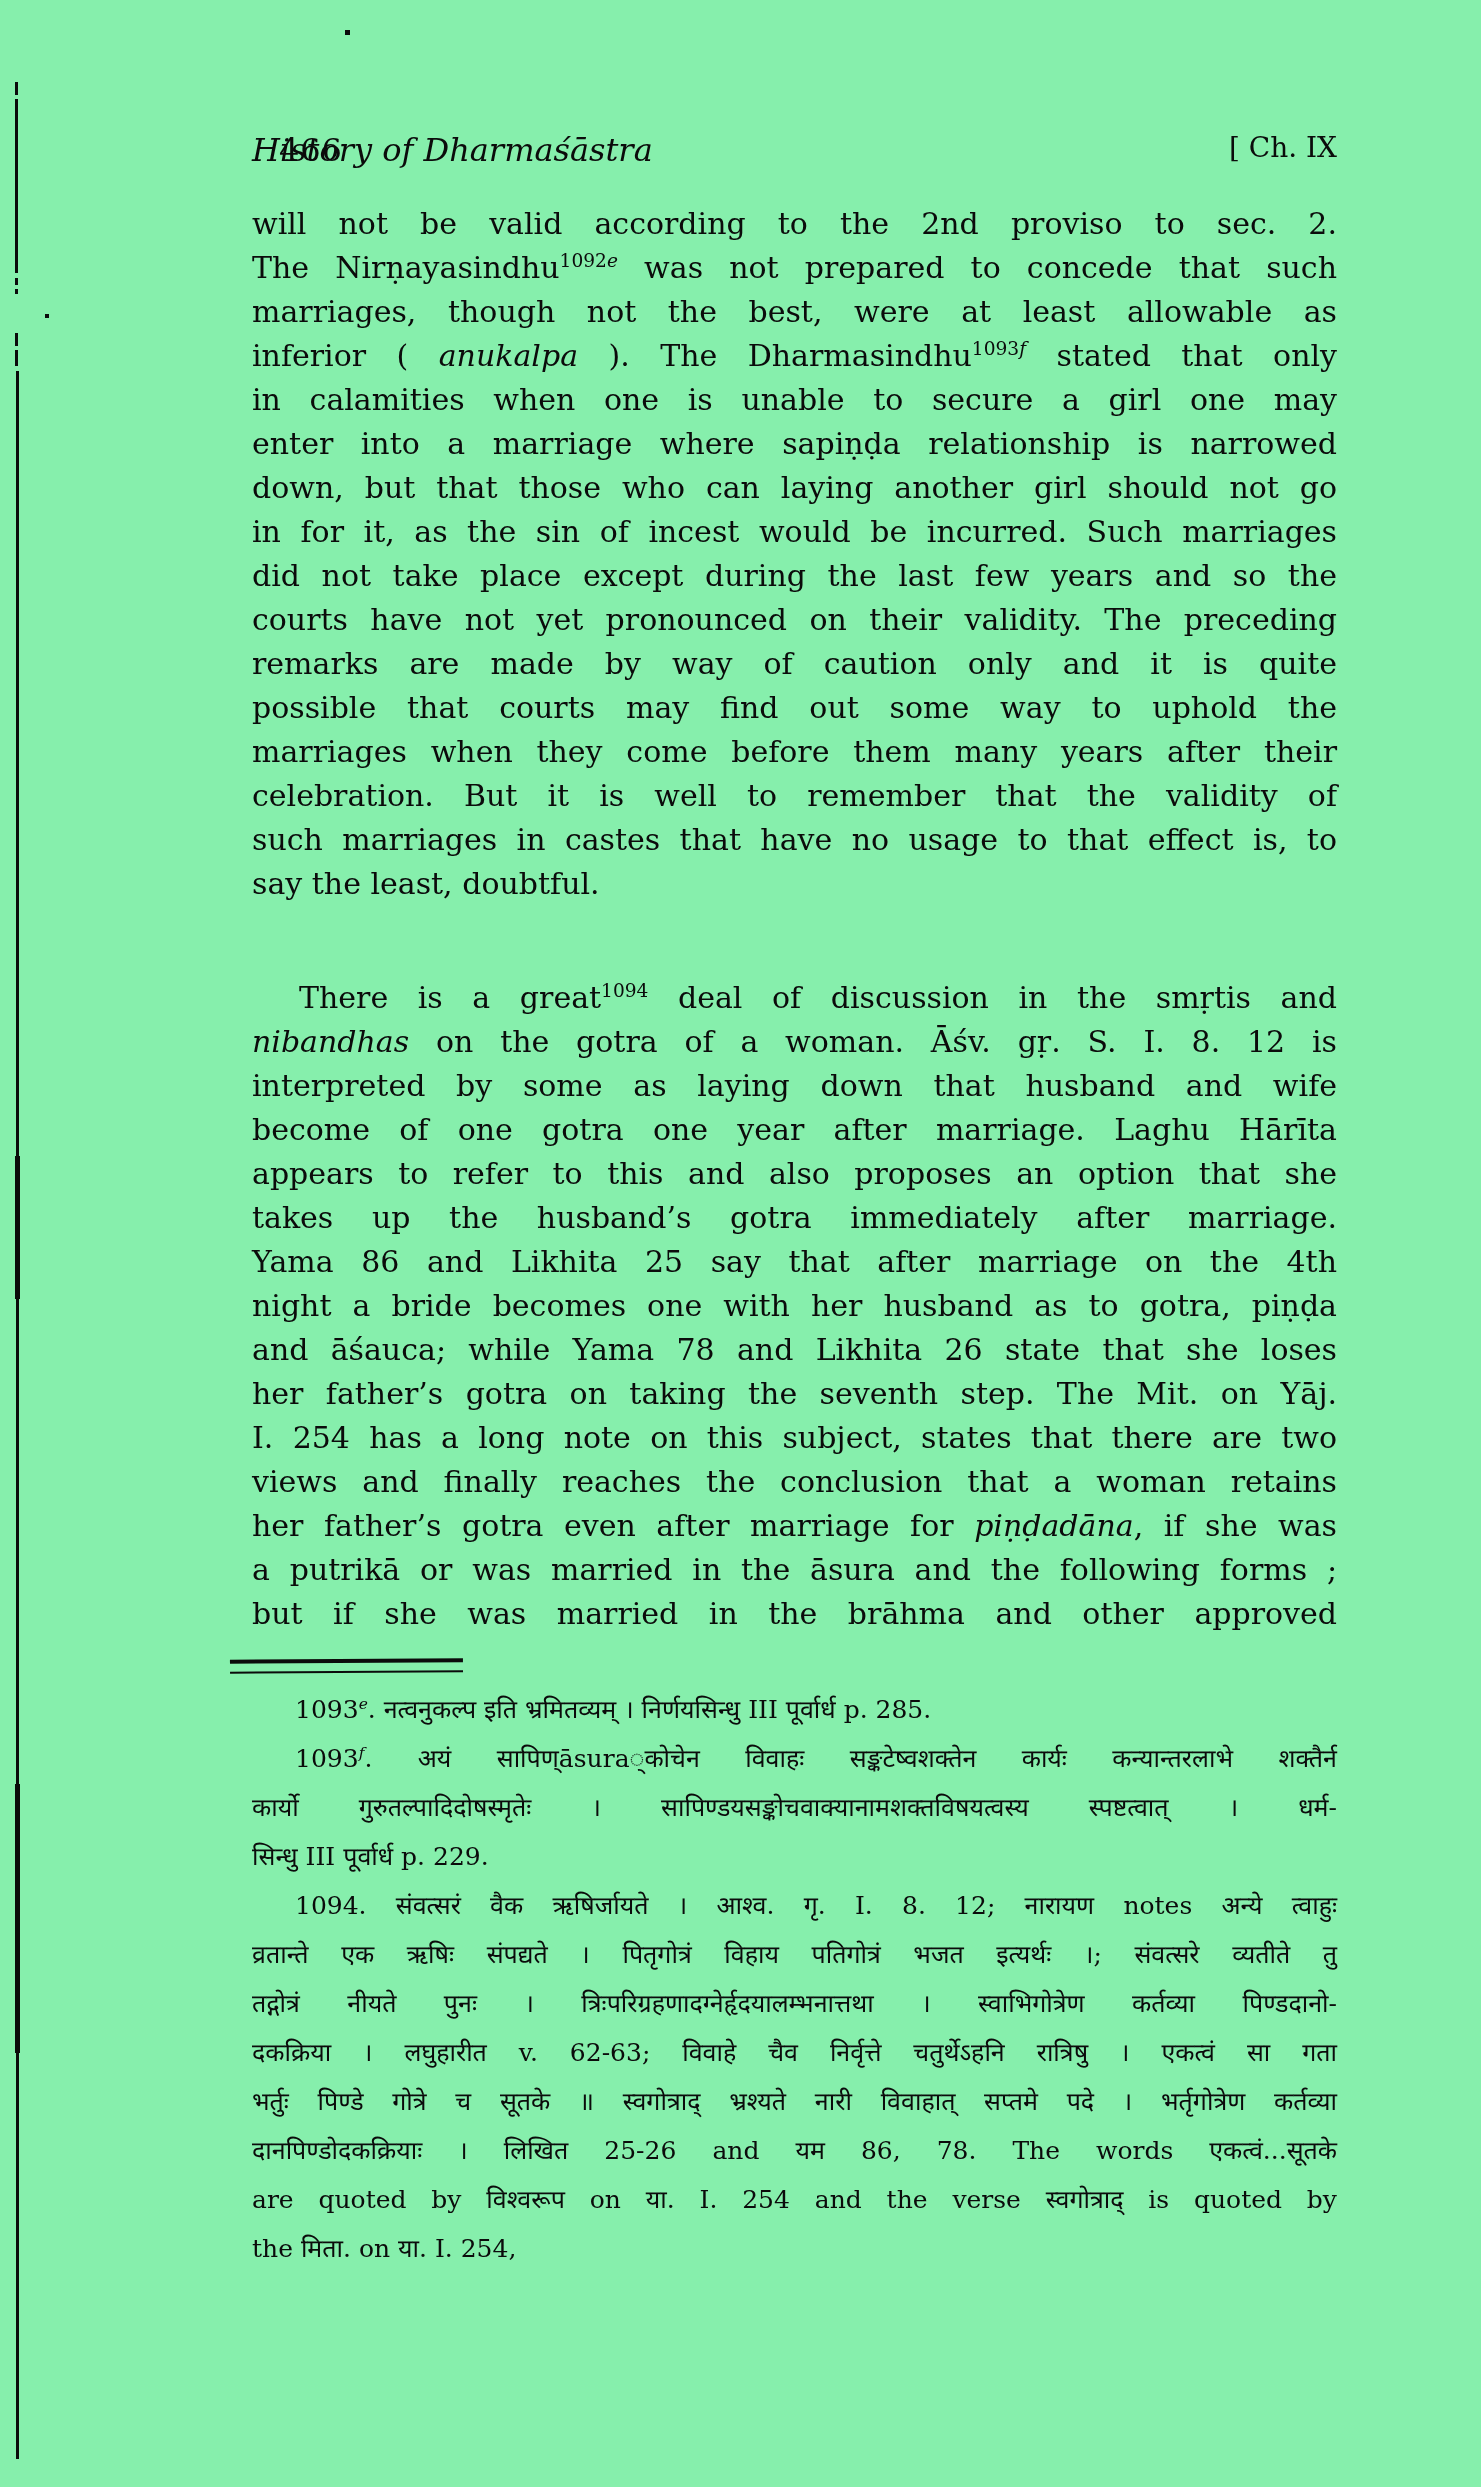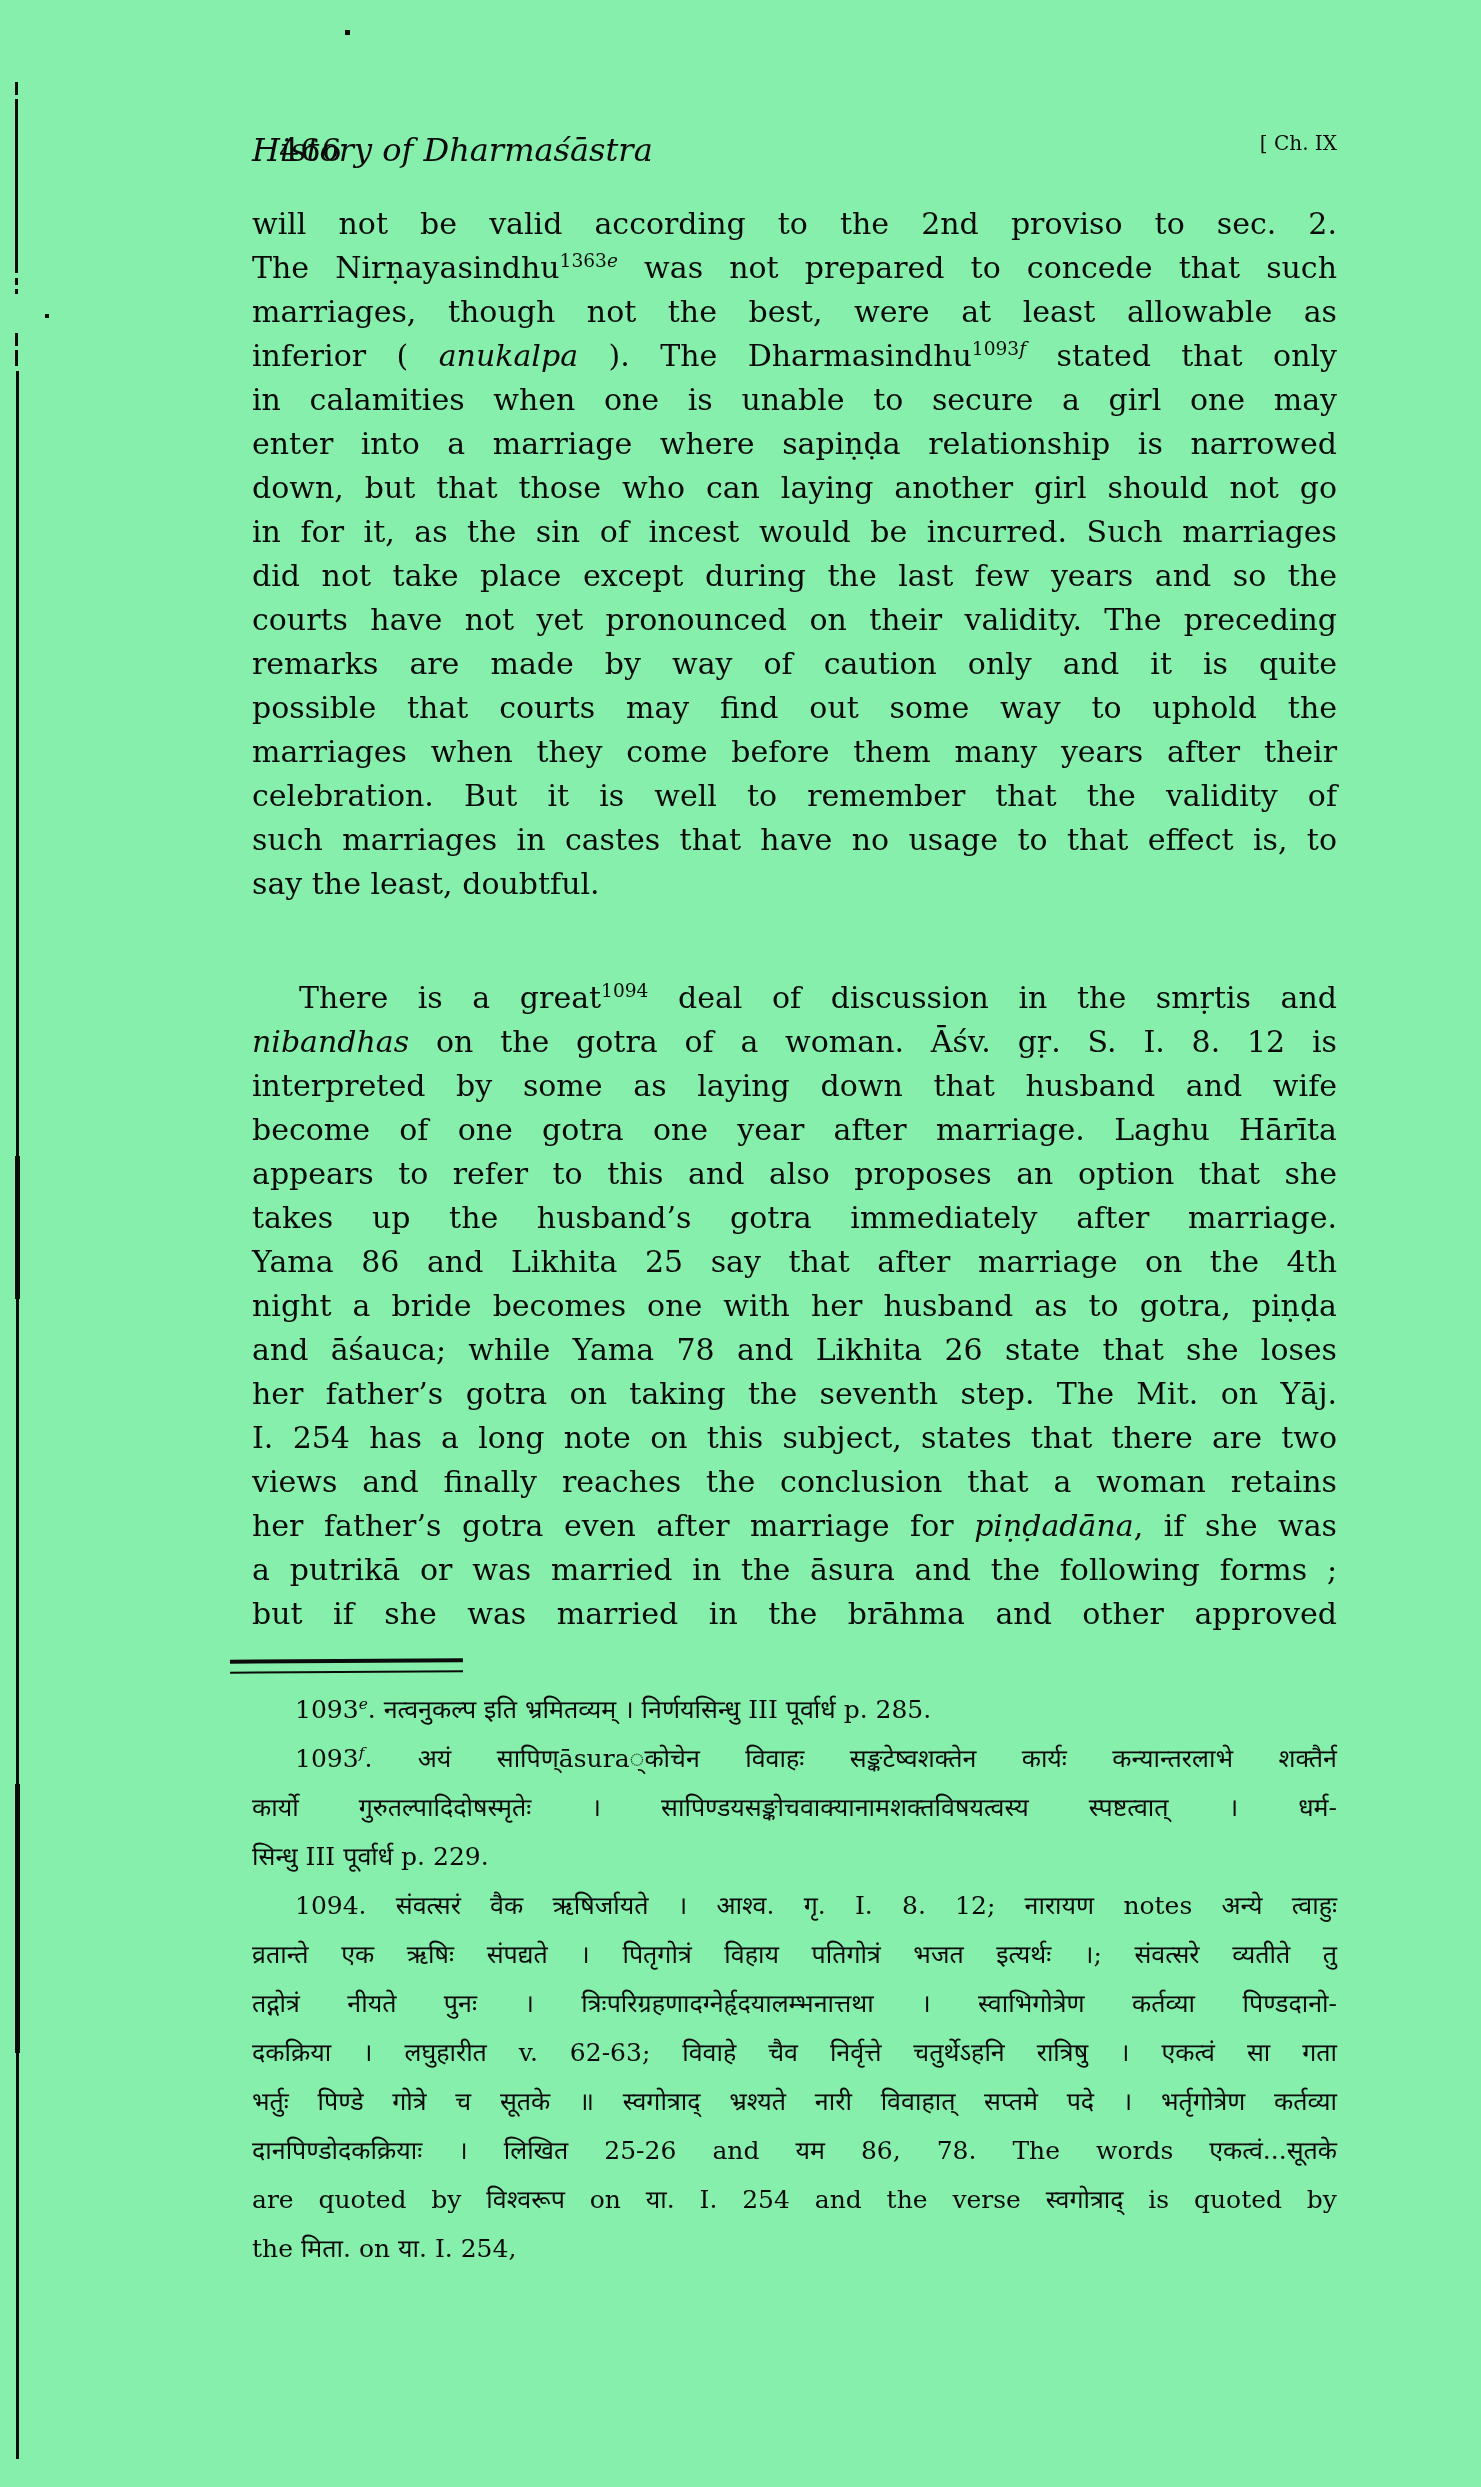--- a/index.html
+++ b/index.html
@@ -9,21 +9,21 @@
     margin:0 auto;
     background:#86efac;
     font-family:"DejaVu Serif","Liberation Serif",serif;
     color:#0b0b0b;
     overflow:hidden;
   }
   
   .running-header { position:absolute; top:131px; left:252px; width:1085px; height:39px; }
   .page-number { position:absolute; left:27px; top:0; font-size:32px; letter-spacing:0.9px; }
   .book-title  { position:absolute; left:0; right:0; top:0; font-style:italic; font-size:32px; }
-  .chapter-ref { position:absolute; right:0; top:0; font-size:20px;text-align:center; }
+  .chapter-ref { position:absolute; right:0; top:0; font-size:28px;text-align:center; }
 
   
   .body-block { position:absolute; left:252px; top:202px; width:1085px; }
   .line {
     font-size:30px; line-height:44px; height:44px;
     text-align:justify; text-align-last:justify;
     white-space:normal; overflow:visible;
   }
   .line.noj { text-align-last:left; }
   .line.ind { text-indent:47px; }
@@ -56,21 +56,21 @@
 
   <div class="running-header">
     <span class="page-number">466</span>
     <span class="book-title">History of Dharmaśāstra</span>
     <span class="chapter-ref">[ Ch. IX</span>
   </div>
 
   <div class="body-block" id="body-block">
       <div class="para-1">
         <div class="line"><span>will not be valid according to the 2nd proviso to sec. 2.</span></div>
-        <div class="line"><span>The Nirṇayasindhu</span><span class="sup">1363</span><span class="sup i">e</span><span> was not prepared to concede that such</span></div>
+        <div class="line"><span>The Nirṇayasindhu</span><span class="sup">1092</span><span class="sup i">e</span><span> was not prepared to concede that such</span></div>
         <div class="line"><span>marriages, though not the best, were at least allowable as</span></div>
         <div class="line"><span>inferior ( </span><span class="i">anukalpa</span><span> ).  The Dharmasindhu</span><span class="sup">1093</span><span class="sup i">f</span><span> stated that only</span></div>
         <div class="line"><span>in calamities when one is unable to secure a girl one may</span></div>
         <div class="line"><span>enter into a marriage where sapiṇḍa relationship is narrowed</span></div>
         <div class="line"><span>down, but that those who can laying another girl should not go</span></div>
         <div class="line"><span>in for it, as the sin of incest would be incurred.  Such marriages</span></div>
         <div class="line"><span>did not take place except during the last few years and so the</span></div>
         <div class="line"><span>courts have not yet pronounced on their validity.  The preceding</span></div>
         <div class="line"><span>remarks are made by way of caution only and it is quite</span></div>
         <div class="line"><span>possible that courts may find out some way to uphold the</span></div>

